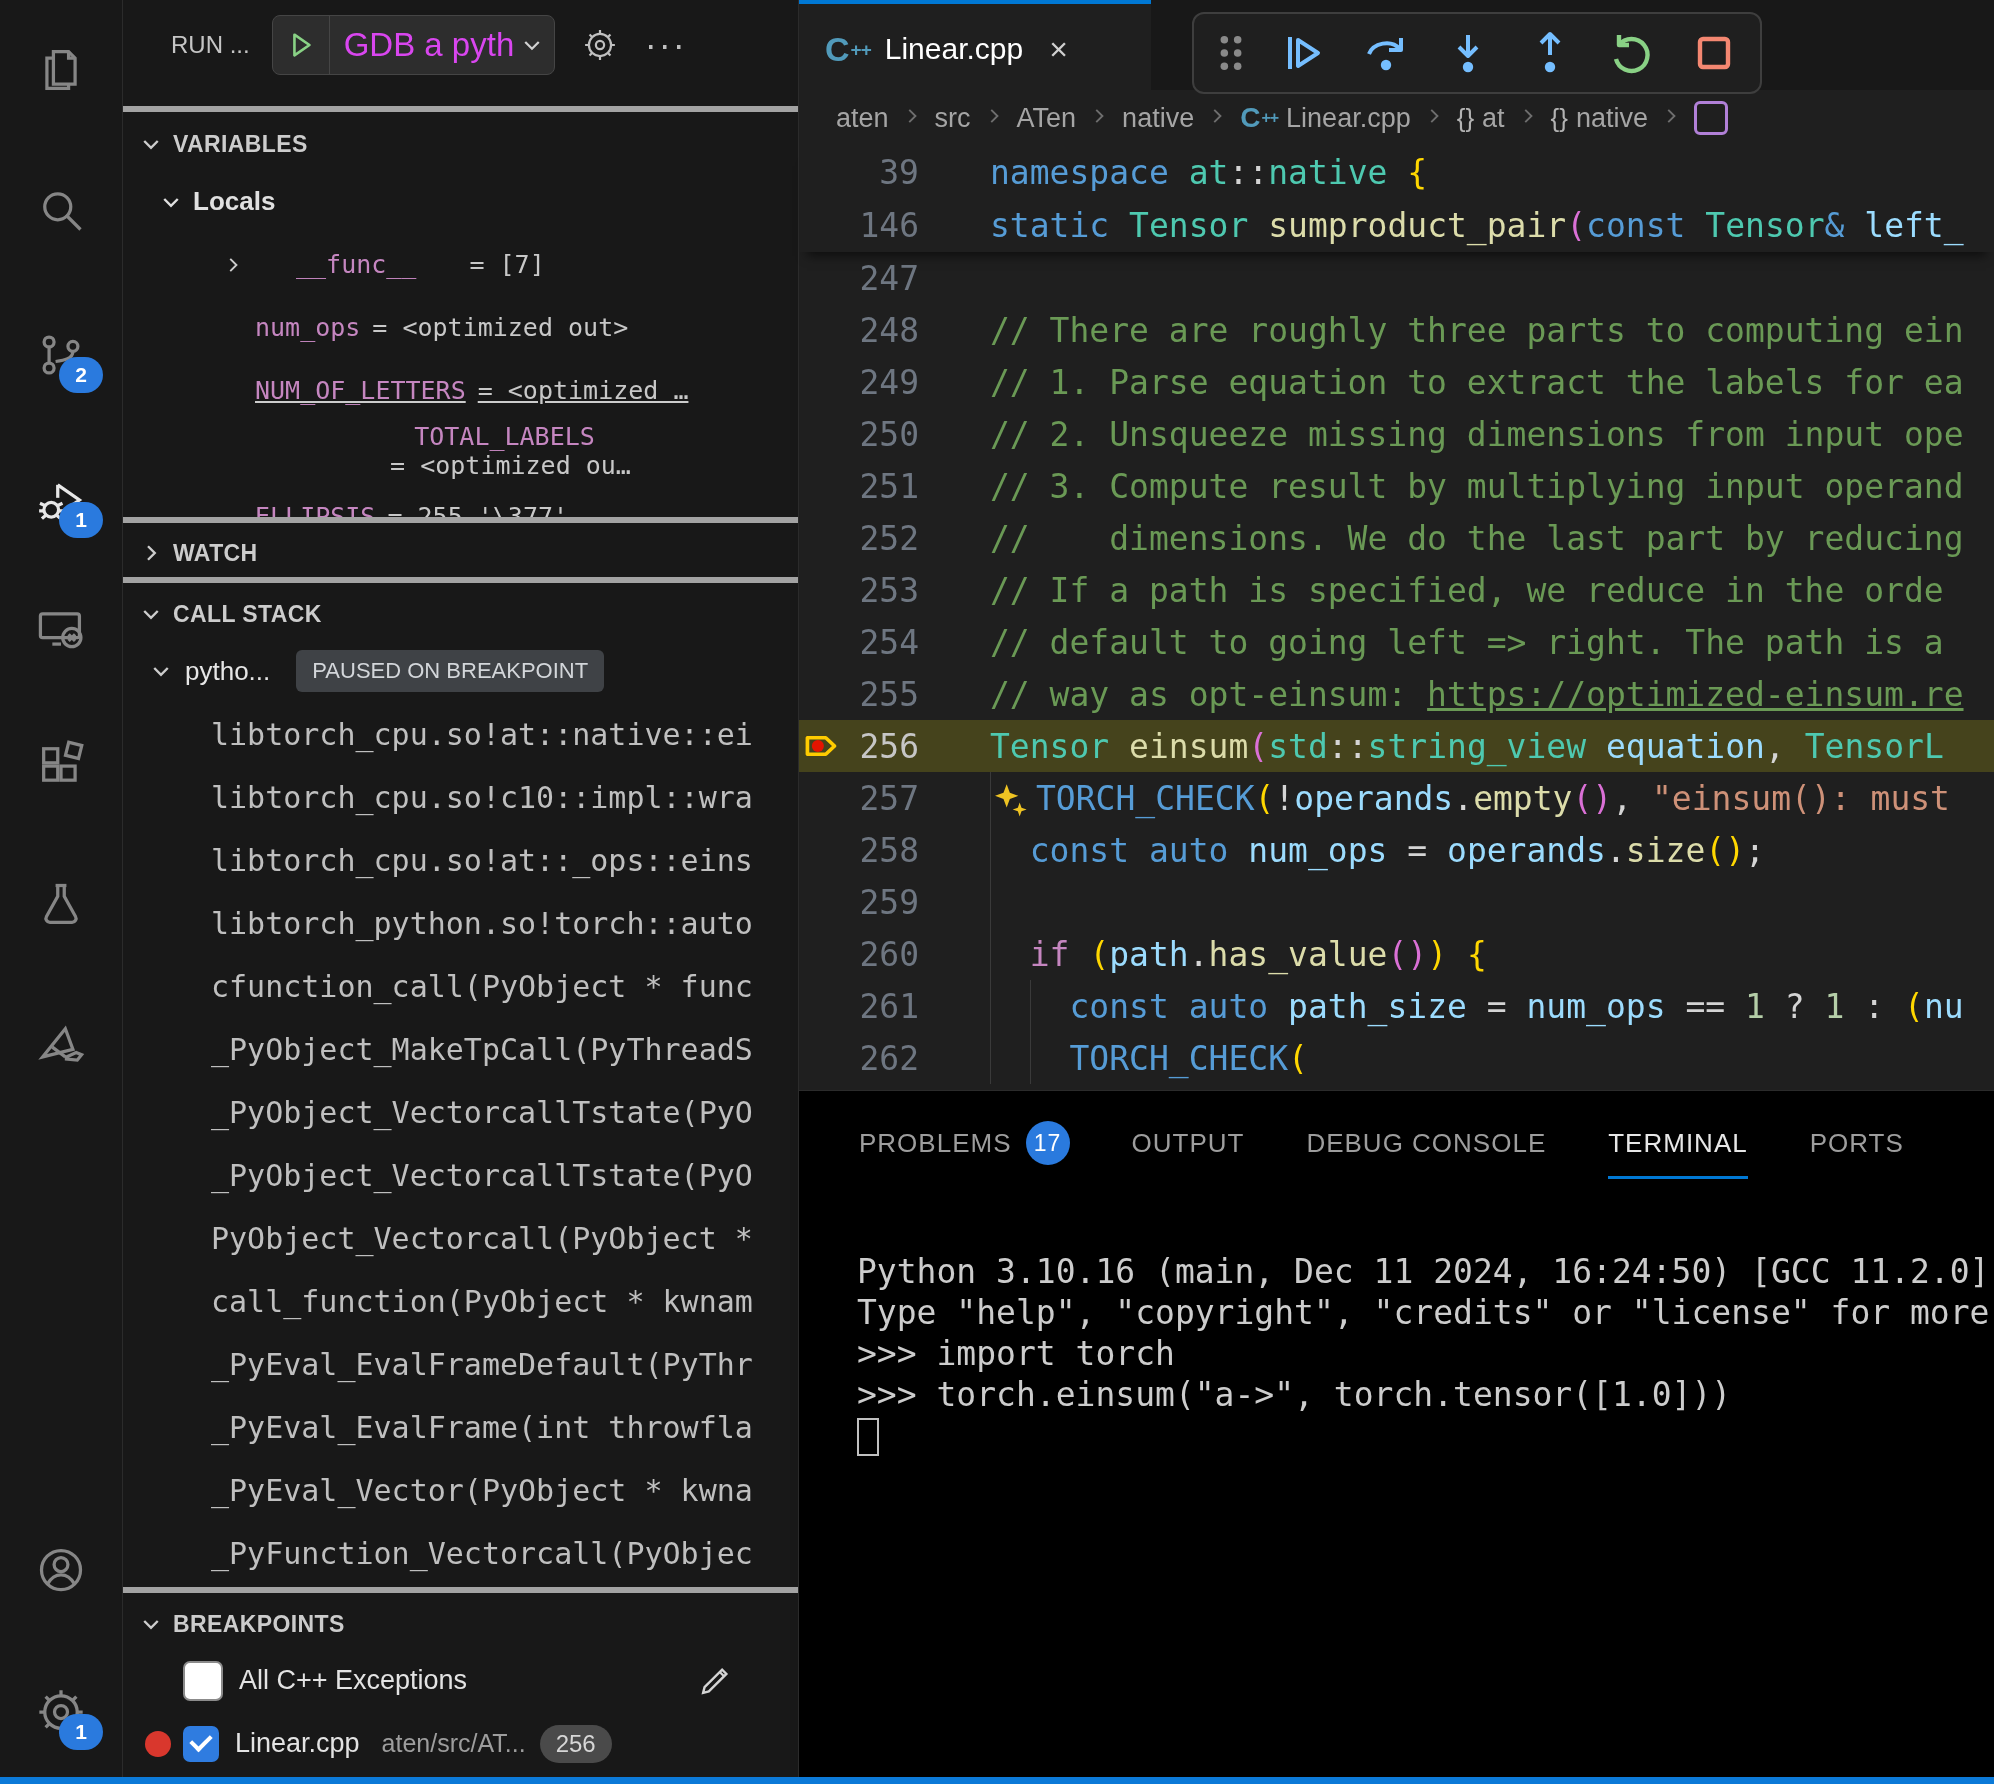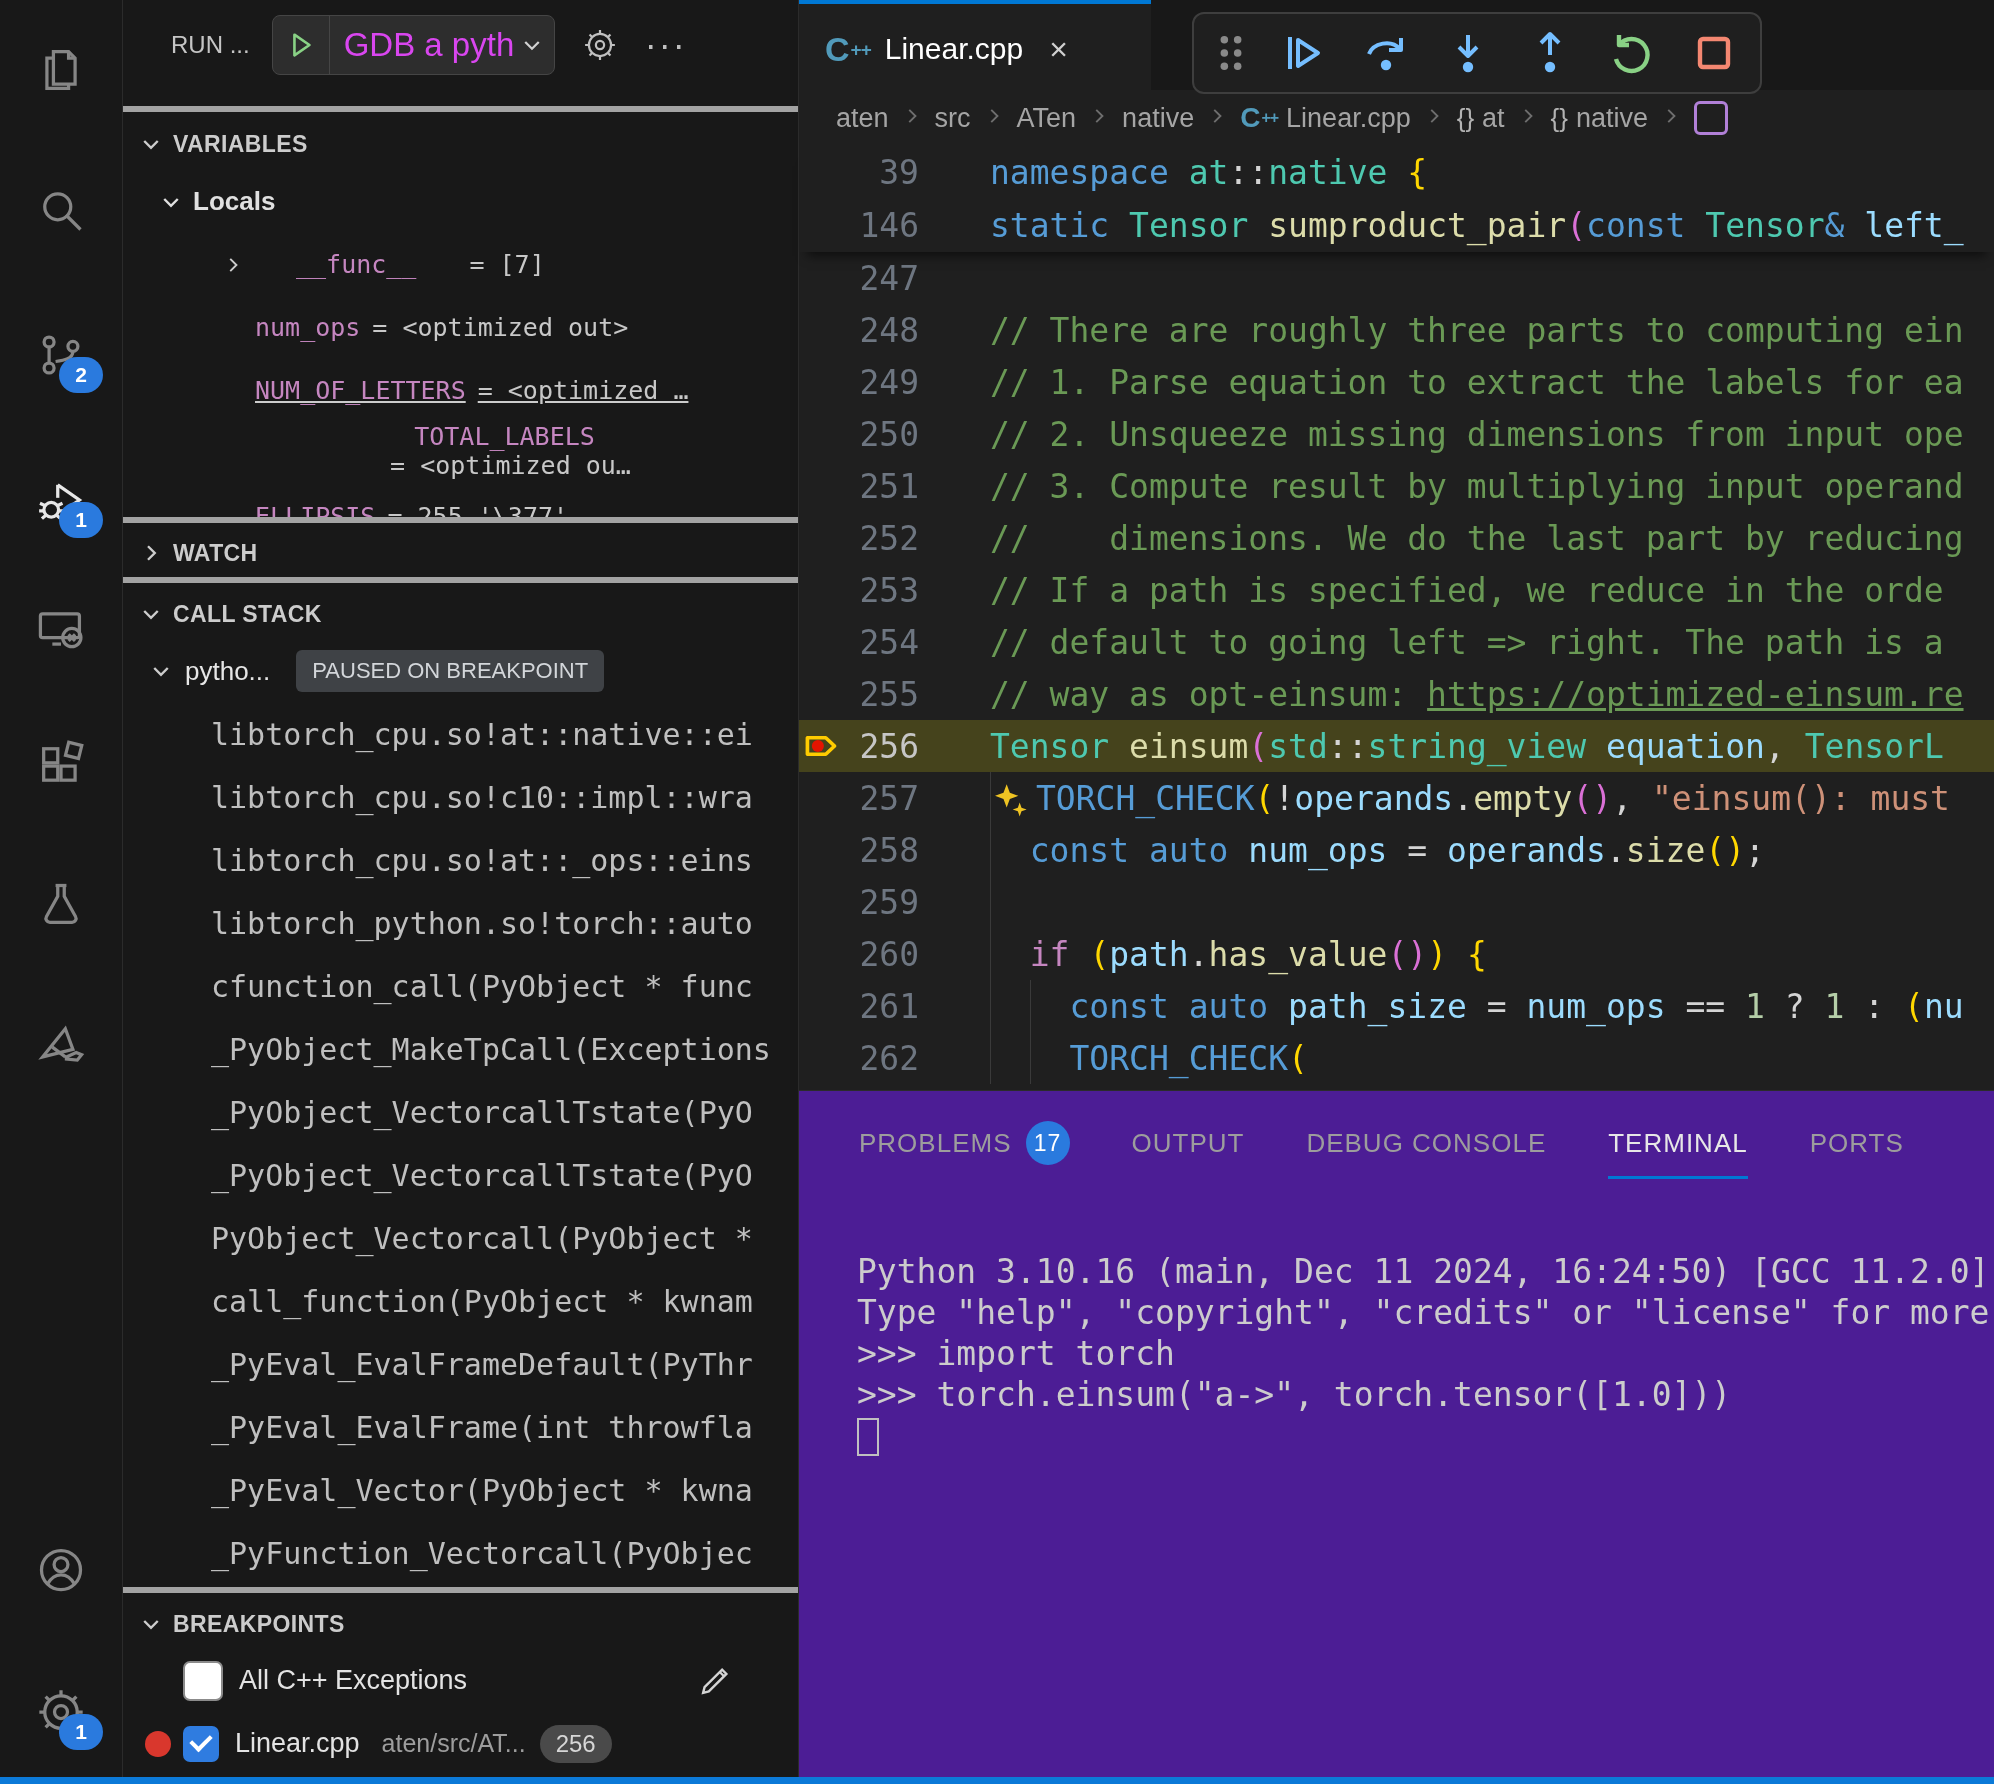--- a/index.html
+++ b/index.html
@@ -102,21 +102,21 @@
   .lcontent{position:absolute;left:191px;top:0;height:100%;display:flex;align-items:center;
             white-space:pre;font-family:"DejaVu Sans Mono",monospace;font-size:33px;color:#d4d4d4;}
   .iguide{position:absolute;top:0;bottom:0;width:1px;background:#3a3a3a;}
   .tok{position:relative;}
   .kw{color:#569cd6;} .ct{color:#c586c0;} .ty{color:#4ec9b0;} .fn{color:#dcdcaa;}
   .va{color:#9cdcfe;} .st{color:#ce9178;} .nu{color:#b5cea8;}
   .cm{color:#6a9955;} .ur{color:#6a9955;text-decoration:underline;}
   .pl{color:#d4d4d4;} .g{color:#ffd700;} .pk{color:#da70d6;}
   .sparkle{display:inline-flex;margin-right:6px;position:relative;top:2px;}
   
-  .panel{position:absolute;left:799px;top:1090px;width:1195px;height:687px;background:#4c1d95;
+  .panel{position:absolute;left:799px;top:1090px;width:1195px;height:687px;background:#000000;
          border-top:1px solid #2b2b2b;}
   .ptabs{position:absolute;top:14px;left:0;width:100%;height:76px;display:flex;align-items:center;
          padding-left:60px;gap:62px;overflow:hidden;}
   .ptab{position:relative;display:flex;align-items:center;font-size:26px;letter-spacing:1px;
         color:#9d9d9d;height:100%;flex:none;}
   .ptab.active{color:#e7e7e7;}
   .ptab.active::after{content:"";position:absolute;left:0;right:0;bottom:2px;height:3px;
         background:#0078d4;}
   .ptab-badge{margin-left:14px;min-width:44px;height:44px;border-radius:22px;background:#2a7ade;
         color:#fff;font-size:23px;display:flex;align-items:center;justify-content:center;}
@@ -313,21 +313,21 @@
       <span class="thread-name">pytho...</span>
       <span class="paused-badge">PAUSED ON BREAKPOINT</span>
     </div>
 
     <div class="frames" id="frames">
         <div class="frame">libtorch_cpu.so!at::native::ei</div>
         <div class="frame">libtorch_cpu.so!c10::impl::wra</div>
         <div class="frame">libtorch_cpu.so!at::_ops::eins</div>
         <div class="frame">libtorch_python.so!torch::auto</div>
         <div class="frame">cfunction_call(PyObject * func</div>
-        <div class="frame">_PyObject_MakeTpCall(Exceptions</div>
+        <div class="frame">_PyObject_MakeTpCall(PyThreadS</div>
         <div class="frame">_PyObject_VectorcallTstate(PyO</div>
         <div class="frame">_PyObject_VectorcallTstate(PyO</div>
         <div class="frame">PyObject_Vectorcall(PyObject *</div>
         <div class="frame">call_function(PyObject * kwnam</div>
         <div class="frame">_PyEval_EvalFrameDefault(PyThr</div>
         <div class="frame">_PyEval_EvalFrame(int throwfla</div>
         <div class="frame">_PyEval_Vector(PyObject * kwna</div>
         <div class="frame">_PyFunction_Vectorcall(PyObjec</div>
       </div>
 

